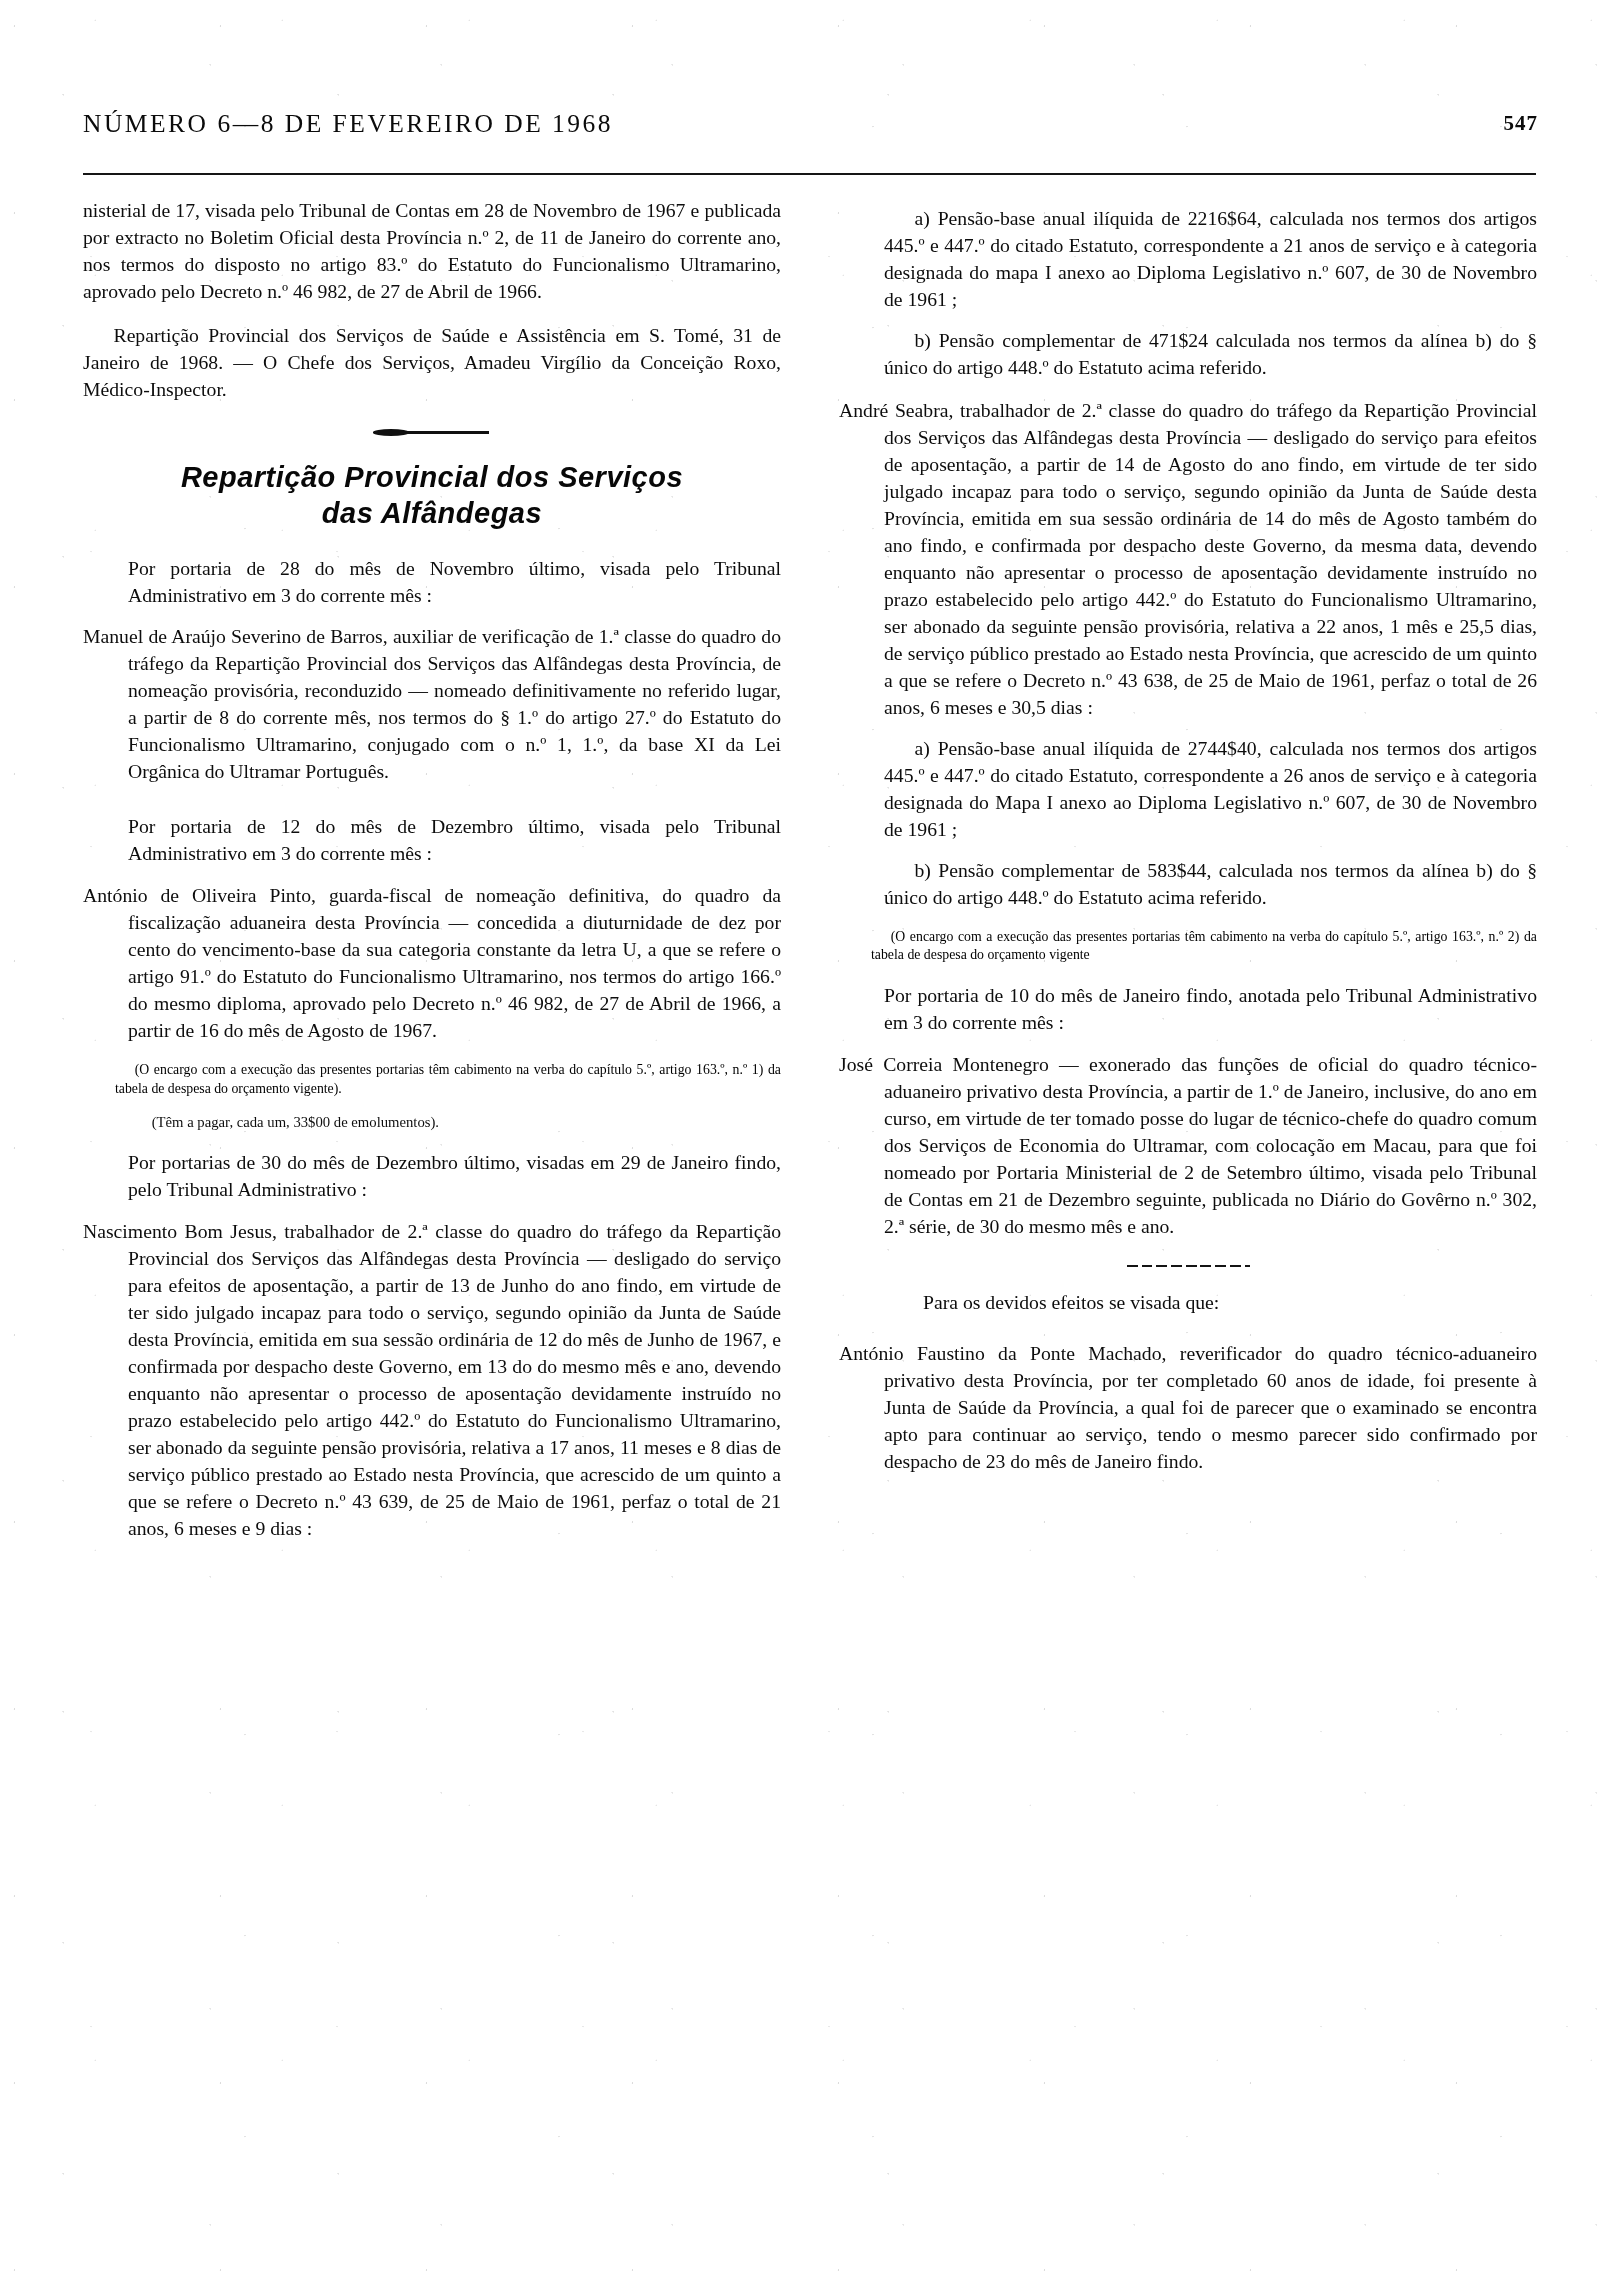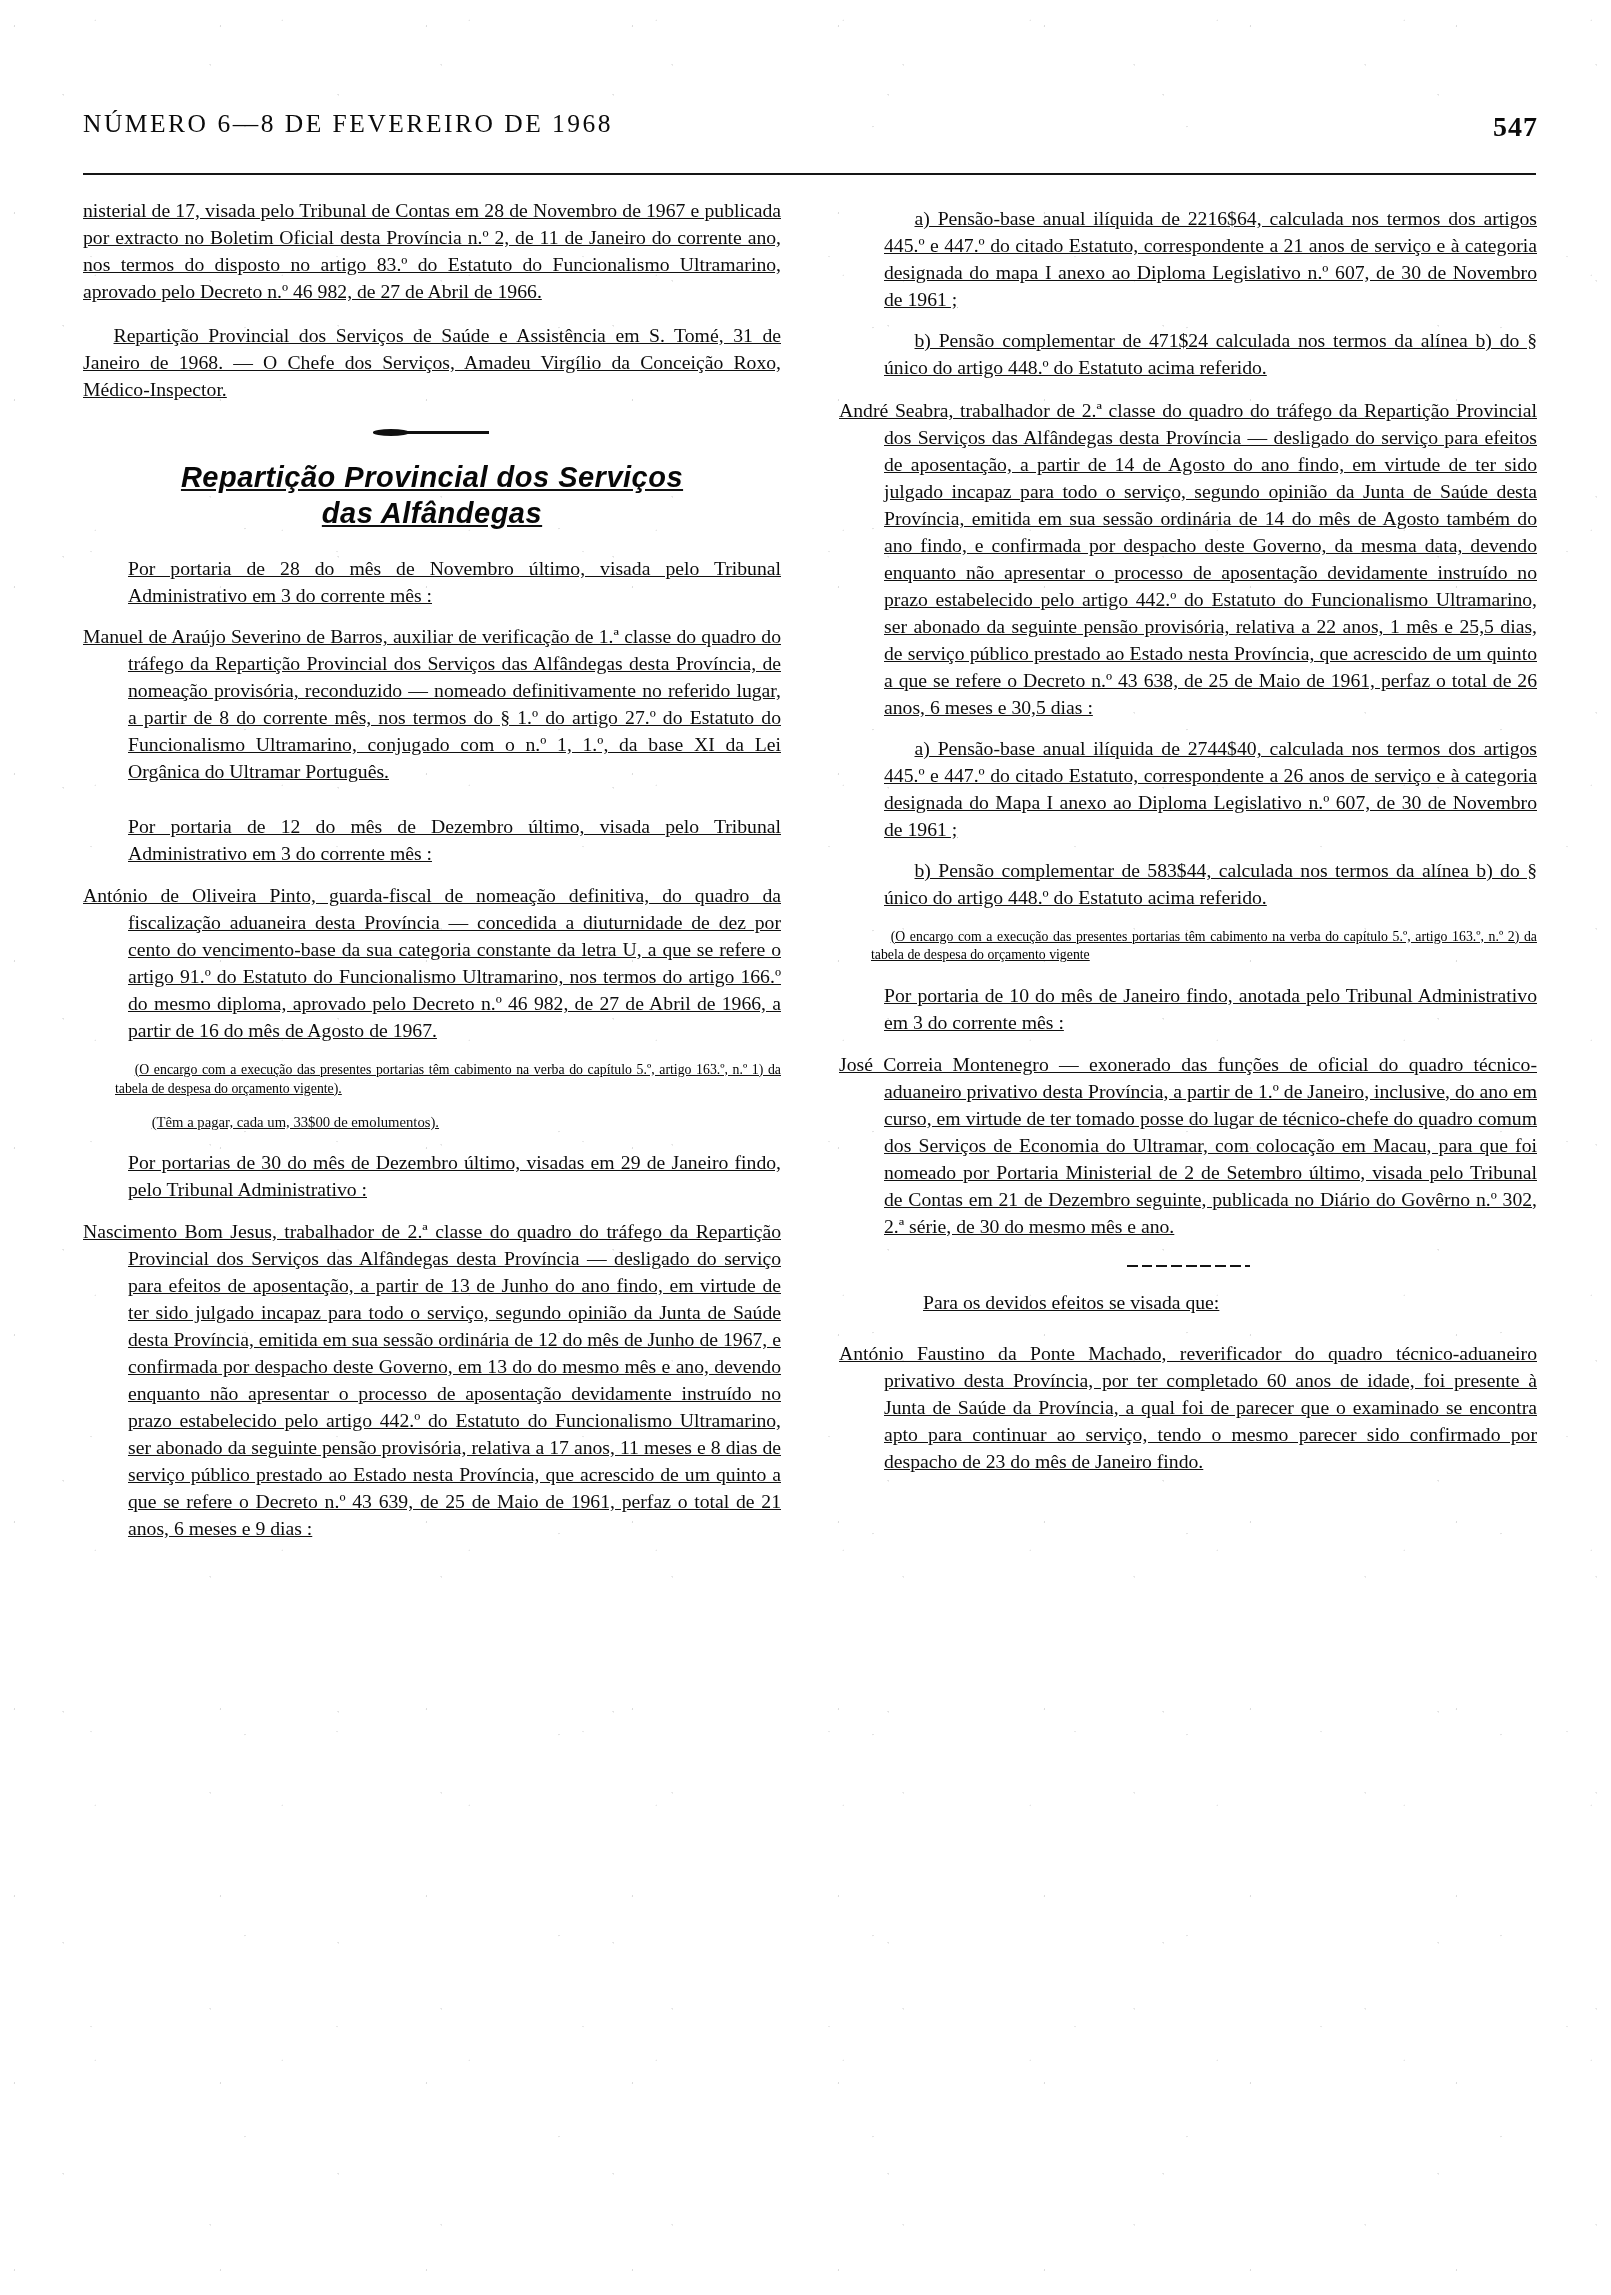--- a/index.html
+++ b/index.html
@@ -41,21 +41,21 @@
     font-size: 25.5px;
     letter-spacing: 2.5px;
     font-weight: 400;
     white-space: nowrap;
     color: #0b0b0b;
   }
   .rh-folio {
     position: absolute;
     right: 0;
     top: 2px;
-    font-size: 28px;
+    font-size: 21px;
     font-weight: 700;
     letter-spacing: 1px;
     color: #0b0b0b;
   }
 
   .head-rule {
     position: absolute;
     top: 173px;
     left: 83px;
     width: 1453px;
@@ -70,21 +70,20 @@
     left: 83px;
     width: 1453px;
     height: 2054px;
     display: flex;
     gap: 58px;
   }
   .col {
     width: 698px;
     flex: 0 0 698px;
     position: relative;
-    text-decoration: underline;
   }
 
   p {
     margin: 0 0 0 0;
     font-size: 19.7px;
     line-height: 27px;
     text-align: justify;
     text-justify: inter-word;
     color: #0d0d0d;
     hyphens: manual;

